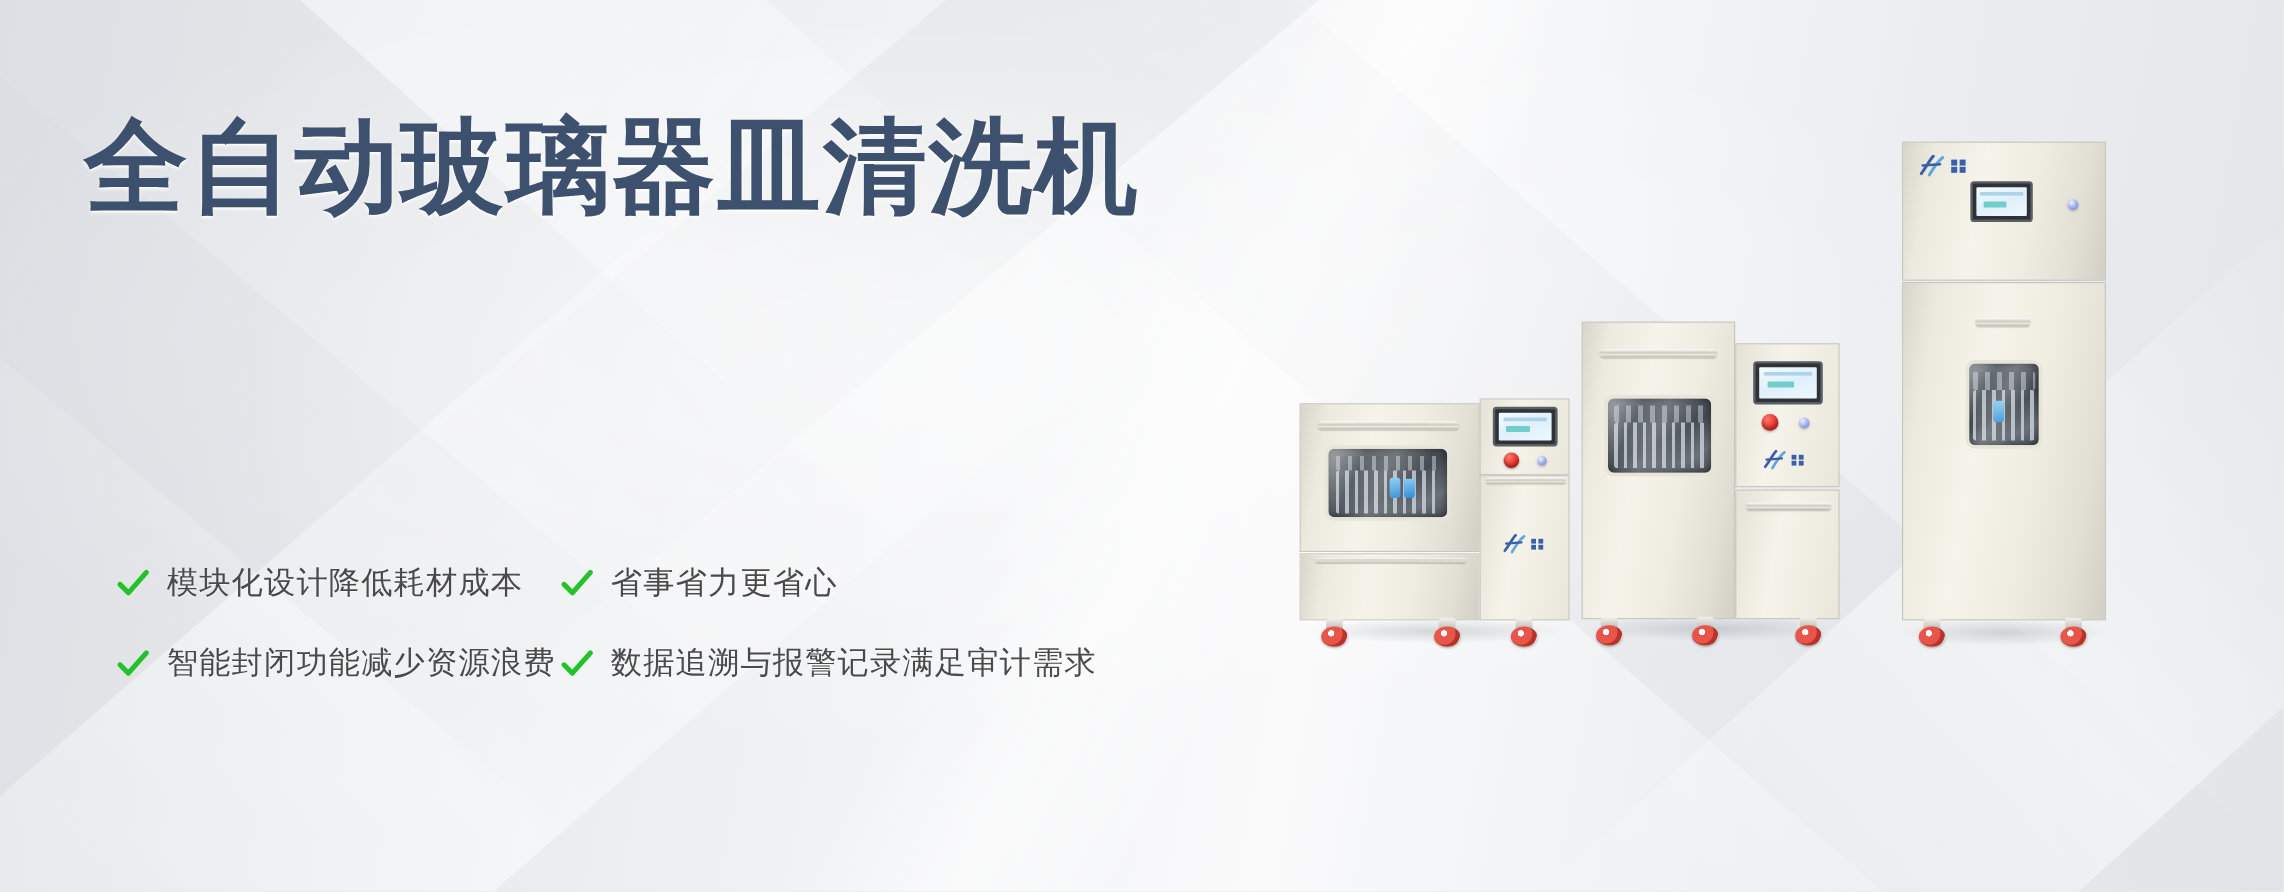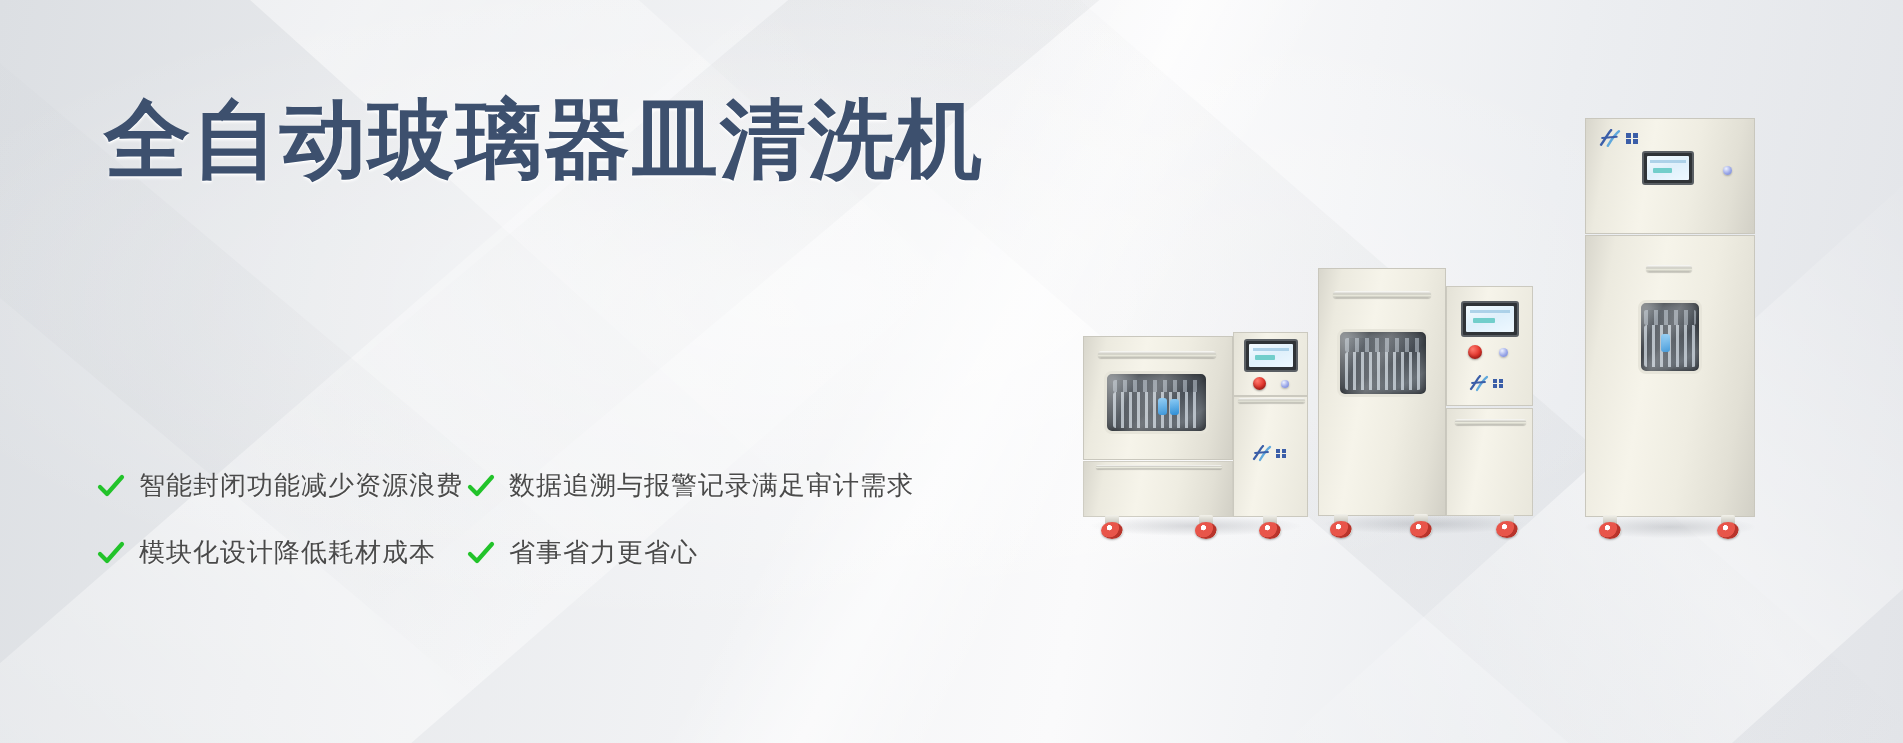--- a/index.html
+++ b/index.html
@@ -37,21 +37,21 @@
   .b5 { width:900px;  height:300px; left:1250px; top:420px; transform:rotate(-42deg); }
   .b6 { width:900px;  height:180px; left:-260px; top:250px; transform:rotate(40deg);
         background:linear-gradient(90deg, rgba(0,0,0,.0), rgba(175,180,187,.16), rgba(0,0,0,.0)); }
   .vign { position:absolute; inset:0;
           background:radial-gradient(ellipse 70% 65% at 42% 40%, rgba(255,255,255,.55), rgba(255,255,255,0) 70%); }
 
   
   .copy { position:absolute; left:0; top:0; width:1120px; height:743px; }
 
   .headline {
-    position:absolute; left:104px; top:96px;
+    position:absolute; left:70px; top:96px;
     font-size:86px; line-height:1.0;
     font-weight:bold;
     letter-spacing:2px;
     color:#3d506e;
     text-shadow:0 2px 3px rgba(255,255,255,.85), 0 1px 0 rgba(255,255,255,.9);
     white-space:nowrap;
   }
 
   .subline {
     position:absolute; left:252px; top:288px;
@@ -223,47 +223,47 @@
     <div class="headline">全自动玻璃器皿清洗机</div>
 
     <div class="features">
       <div class="frow">
         <div class="fcell c1">
           <span class="check">
             <svg viewBox="0 0 30 30">
                 <path d="M4 16 L11 23 L26 6" fill="none" stroke="#22c32a" stroke-width="4.2" stroke-linecap="round" stroke-linejoin="round"></path>
               </svg>
           </span>
-          <span class="ftext">智能封闭功能减少资源浪费</span>
+          <span class="ftext">模块化设计降低耗材成本</span>
         </div>
         <div class="fcell c2">
           <span class="check">
             <svg viewBox="0 0 30 30">
                 <path d="M4 16 L11 23 L26 6" fill="none" stroke="#22c32a" stroke-width="4.2" stroke-linecap="round" stroke-linejoin="round"></path>
               </svg>
           </span>
-          <span class="ftext">数据追溯与报警记录满足审计需求</span>
+          <span class="ftext">省事省力更省心</span>
         </div>
       </div>
       <div class="frow">
         <div class="fcell c1">
           <span class="check">
             <svg viewBox="0 0 30 30">
                 <path d="M4 16 L11 23 L26 6" fill="none" stroke="#22c32a" stroke-width="4.2" stroke-linecap="round" stroke-linejoin="round"></path>
               </svg>
           </span>
-          <span class="ftext">模块化设计降低耗材成本</span>
+          <span class="ftext">智能封闭功能减少资源浪费</span>
         </div>
         <div class="fcell c2">
           <span class="check">
             <svg viewBox="0 0 30 30">
                 <path d="M4 16 L11 23 L26 6" fill="none" stroke="#22c32a" stroke-width="4.2" stroke-linecap="round" stroke-linejoin="round"></path>
               </svg>
           </span>
-          <span class="ftext">省事省力更省心</span>
+          <span class="ftext">数据追溯与报警记录满足审计需求</span>
         </div>
       </div>
     </div>
   </div>
 
   <div class="products">
 
     <div class="machine" id="m1">
       <div class="shadow-floor" style="left:8px; top:186px; width:210px; height:20px;"></div>
 

